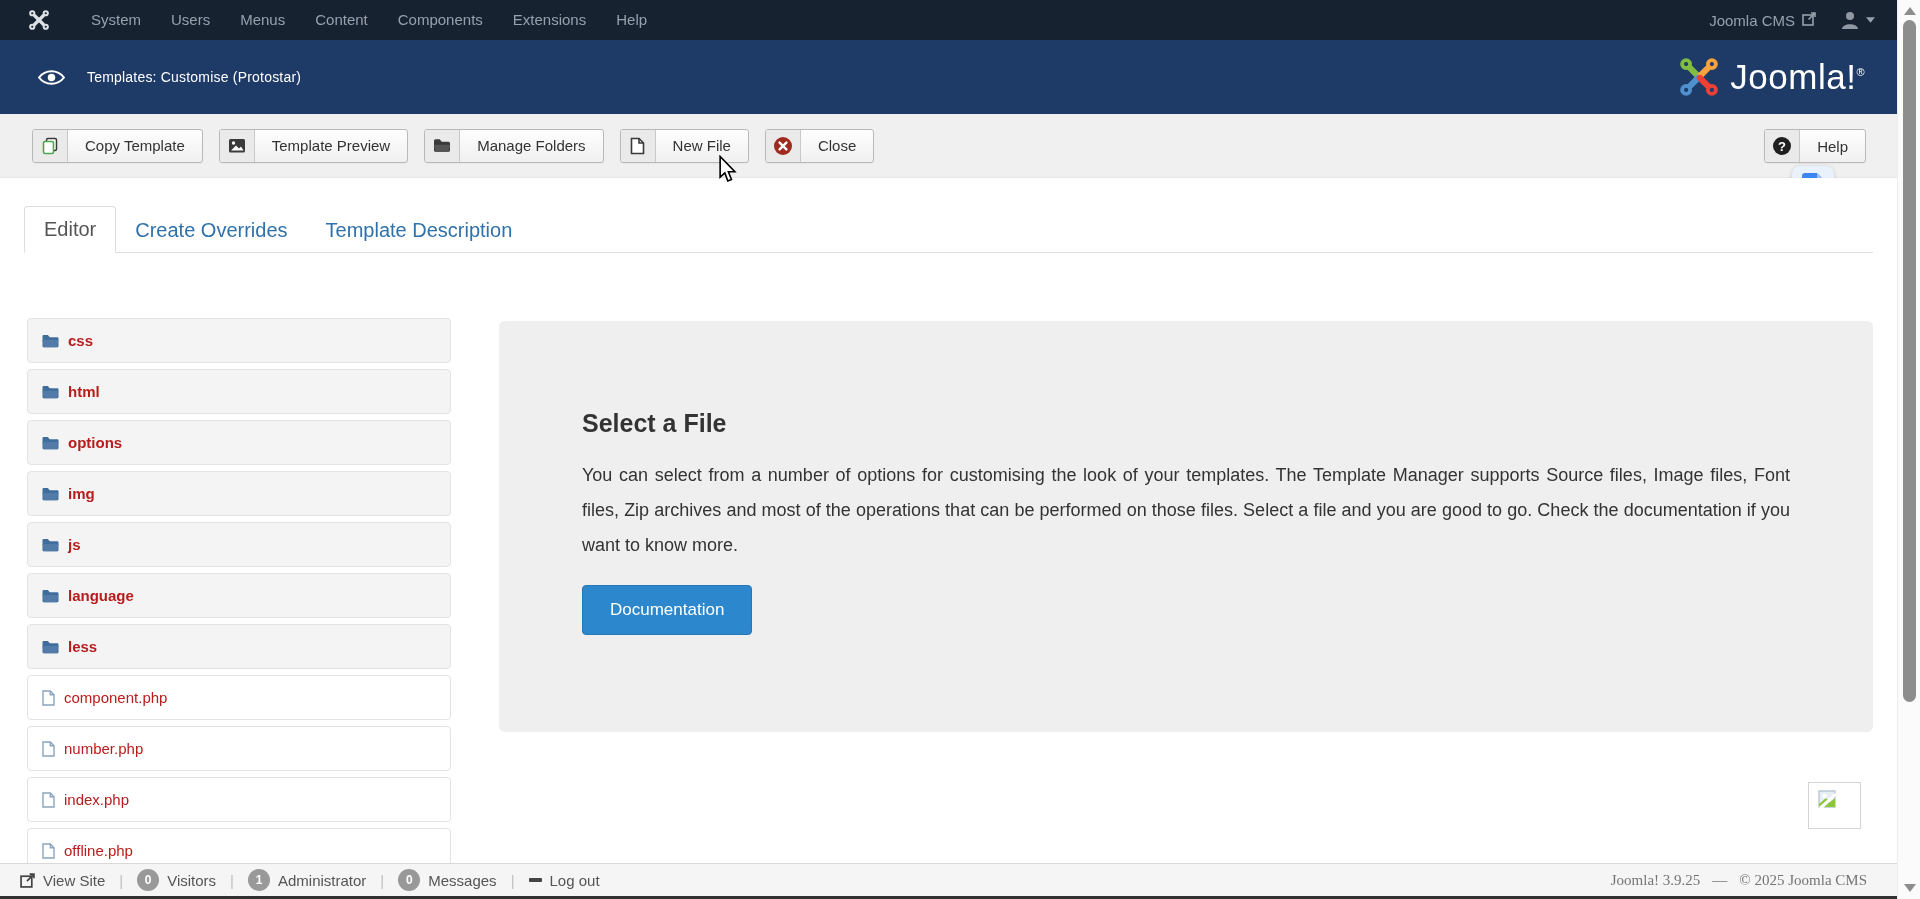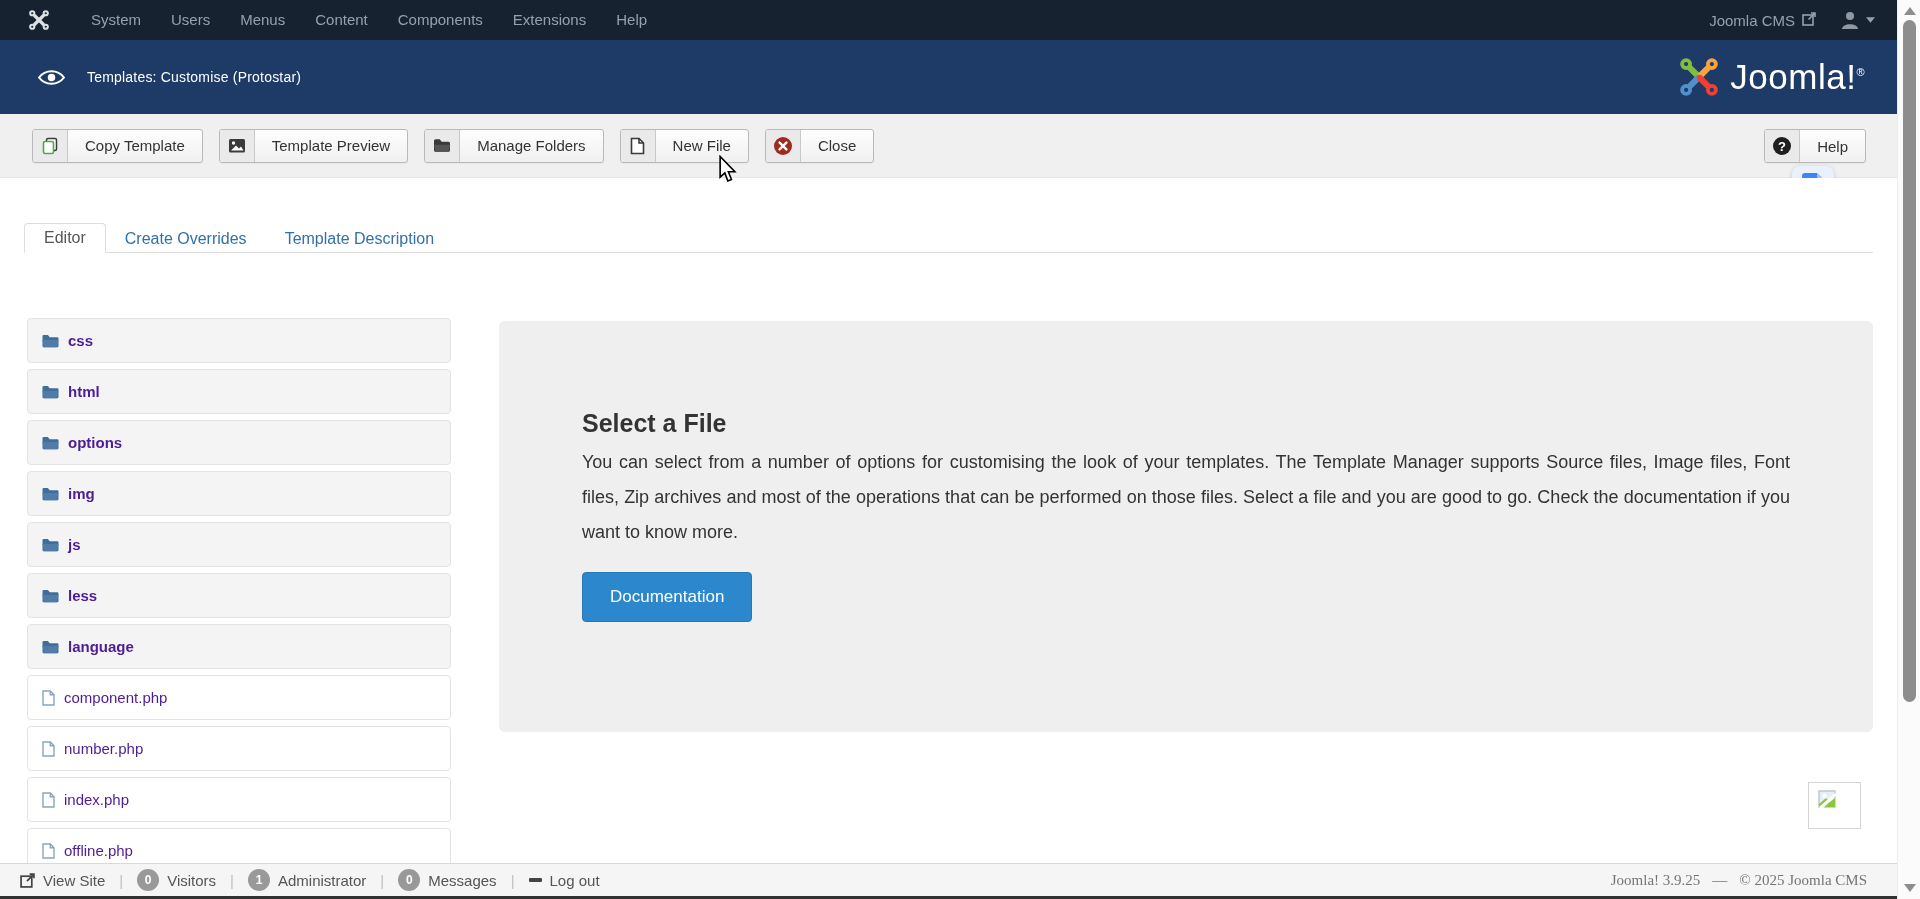--- a/index.html
+++ b/index.html
@@ -30,33 +30,33 @@
   .jbtn .lbl { display:flex; align-items:center; padding:0 17px; font-size:15px; color:#333; }
   .jbtn-help { position:absolute; right:31px; top:15px; margin-right:0; }
 
   
   .float-doc { position:absolute; left:1792px; top:166px; width:42px; height:40px; background:#e9f1fd; border-radius:8px; box-shadow:0 1px 4px rgba(0,0,0,.18); display:flex; align-items:center; justify-content:center; }
 
   
   .content { position:absolute; left:0; top:178px; width:1897px; height:721px; background:#fff; }
 
   .tabs { position:absolute; left:24px; right:24px; top:30px; height:45px; border-bottom:1px solid #ddd; display:flex; align-items:flex-end; }
-  .tab { font-size:16px; padding:5px 19px; cursor:pointer; color:#3071a9; margin-bottom:-1px; }
+  .tab { font-size:20px; padding:11px 19px; cursor:pointer; color:#3071a9; margin-bottom:-1px; }
   .tab.active { color:#555; background:#fff; border:1px solid #ddd; border-bottom:1px solid #fff; border-radius:4px 4px 0 0; cursor:default; }
 
   .tree { position:absolute; left:27px; top:140px; width:424px; }
   .tree-row { height:45px; margin-bottom:6px; border:1px solid #e3e3e3; border-radius:4px; display:flex; align-items:center; padding-left:14px; gap:9px; cursor:pointer; }
   .tree-row.folder { background:#f4f4f4; }
   .tree-row.file { background:#fff; }
-  .tree-row .t-label { font-size:15px; color:#4c1d95; }
+  .tree-row .t-label { font-size:15px; color:#b91c1c; }
   .tree-row.folder .t-label { font-weight:bold; }
 
   .panel { position:absolute; left:499px; top:143px; width:1374px; height:411px; background:#efefef; border-radius:6px; padding:88px 83px 40px 83px; }
   .panel h2 { font-size:25px; font-weight:bold; color:#333; }
-  .panel p { margin-top:7px; font-size:18px; line-height:1.95; color:#333; text-align:justify; }
+  .panel p { margin-top:20px; font-size:18px; line-height:1.95; color:#333; text-align:justify; }
   .btn-primary { margin-top:22px; display:inline-block; background:#2c87cc; border:1px solid #2677b6; color:#fff; font-size:17px; padding:14px 27px; border-radius:4px; cursor:pointer; font-family:"Liberation Sans",sans-serif; }
 
   .broken-img { position:absolute; left:1808px; top:604px; width:53px; height:47px; border:1px solid #d5d5d5; background:#fff; padding:6px 8px; }
 
   
   .statusbar { position:absolute; left:0; top:863px; width:1897px; height:33px; background:#f5f5f5; border-top:1px solid #d9d9d9; display:flex; align-items:center; padding-left:20px; font-size:15px; color:#555; z-index:5; }
   .sb-item { display:flex; align-items:center; gap:8px; cursor:pointer; }
   .sb-sep { color:#c0c0c0; margin:0 14px; }
   .badge { display:inline-block; min-width:22px; height:22px; border-radius:50%; background:#999; color:#fff; font-size:12px; font-weight:bold; text-align:center; line-height:22px; }
   .dash-ico { width:13px; height:4px; background:#444; border-radius:1px; display:inline-block; }
@@ -262,28 +262,28 @@
             <path d="M0.5 2.3 a1.2 1.2 0 0 1 1.2-1.2 h4.2 l1.8 2.2 h7.6 a1.2 1.2 0 0 1 1.2 1.2 v7.5 a1.2 1.2 0 0 1 -1.2 1.2 h-13.6 a1.2 1.2 0 0 1 -1.2 -1.2 Z" fill="#3f6e9d"></path>
             <path d="M0.5 6 h16 l-1.6 7.2 h-13 Z" fill="#537ba8"></path>
           </svg>
         <span class="t-label">js</span>
       </div>
       <div class="tree-row folder">
         <svg width="17" height="14" viewBox="0 0 17 14">
             <path d="M0.5 2.3 a1.2 1.2 0 0 1 1.2-1.2 h4.2 l1.8 2.2 h7.6 a1.2 1.2 0 0 1 1.2 1.2 v7.5 a1.2 1.2 0 0 1 -1.2 1.2 h-13.6 a1.2 1.2 0 0 1 -1.2 -1.2 Z" fill="#3f6e9d"></path>
             <path d="M0.5 6 h16 l-1.6 7.2 h-13 Z" fill="#537ba8"></path>
           </svg>
+        <span class="t-label">language</span>
+      </div>
+      <div class="tree-row folder">
+        <svg width="17" height="14" viewBox="0 0 17 14">
+            <path d="M0.5 2.3 a1.2 1.2 0 0 1 1.2-1.2 h4.2 l1.8 2.2 h7.6 a1.2 1.2 0 0 1 1.2 1.2 v7.5 a1.2 1.2 0 0 1 -1.2 1.2 h-13.6 a1.2 1.2 0 0 1 -1.2 -1.2 Z" fill="#3f6e9d"></path>
+            <path d="M0.5 6 h16 l-1.6 7.2 h-13 Z" fill="#537ba8"></path>
+          </svg>
         <span class="t-label">less</span>
-      </div>
-      <div class="tree-row folder">
-        <svg width="17" height="14" viewBox="0 0 17 14">
-            <path d="M0.5 2.3 a1.2 1.2 0 0 1 1.2-1.2 h4.2 l1.8 2.2 h7.6 a1.2 1.2 0 0 1 1.2 1.2 v7.5 a1.2 1.2 0 0 1 -1.2 1.2 h-13.6 a1.2 1.2 0 0 1 -1.2 -1.2 Z" fill="#3f6e9d"></path>
-            <path d="M0.5 6 h16 l-1.6 7.2 h-13 Z" fill="#537ba8"></path>
-          </svg>
-        <span class="t-label">language</span>
       </div>
       <div class="tree-row file">
         <svg width="13" height="16" viewBox="0 0 13 16">
             <path d="M1 1 H8.3 L12 4.7 V15 H1 Z" fill="#fff" stroke="#8aa5bd" stroke-width="1.4"></path>
             <path d="M8.3 1 V4.7 H12" fill="none" stroke="#8aa5bd" stroke-width="1.4"></path>
           </svg>
         <span class="t-label">component.php</span>
       </div>
       <div class="tree-row file">
         <svg width="13" height="16" viewBox="0 0 13 16">

